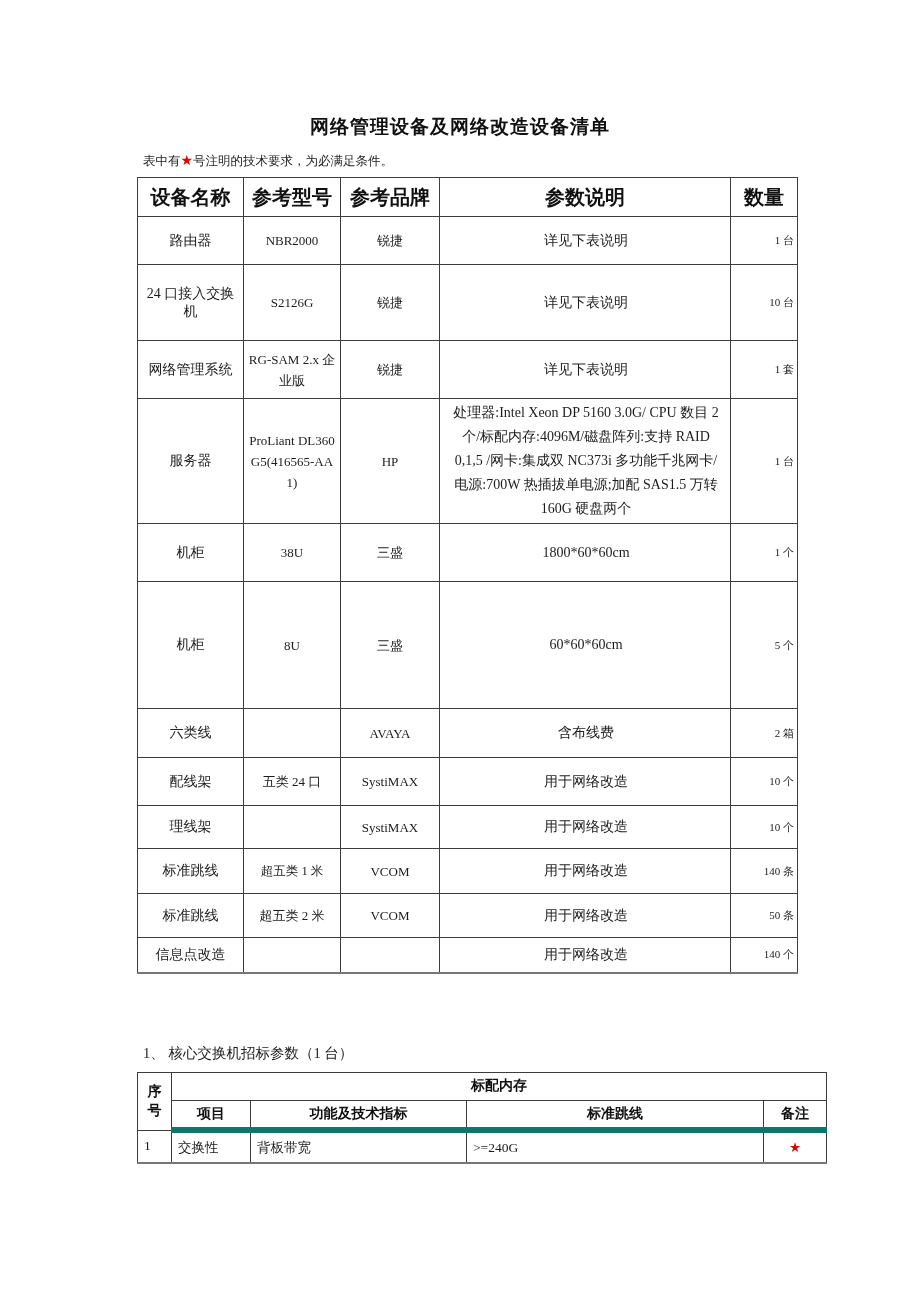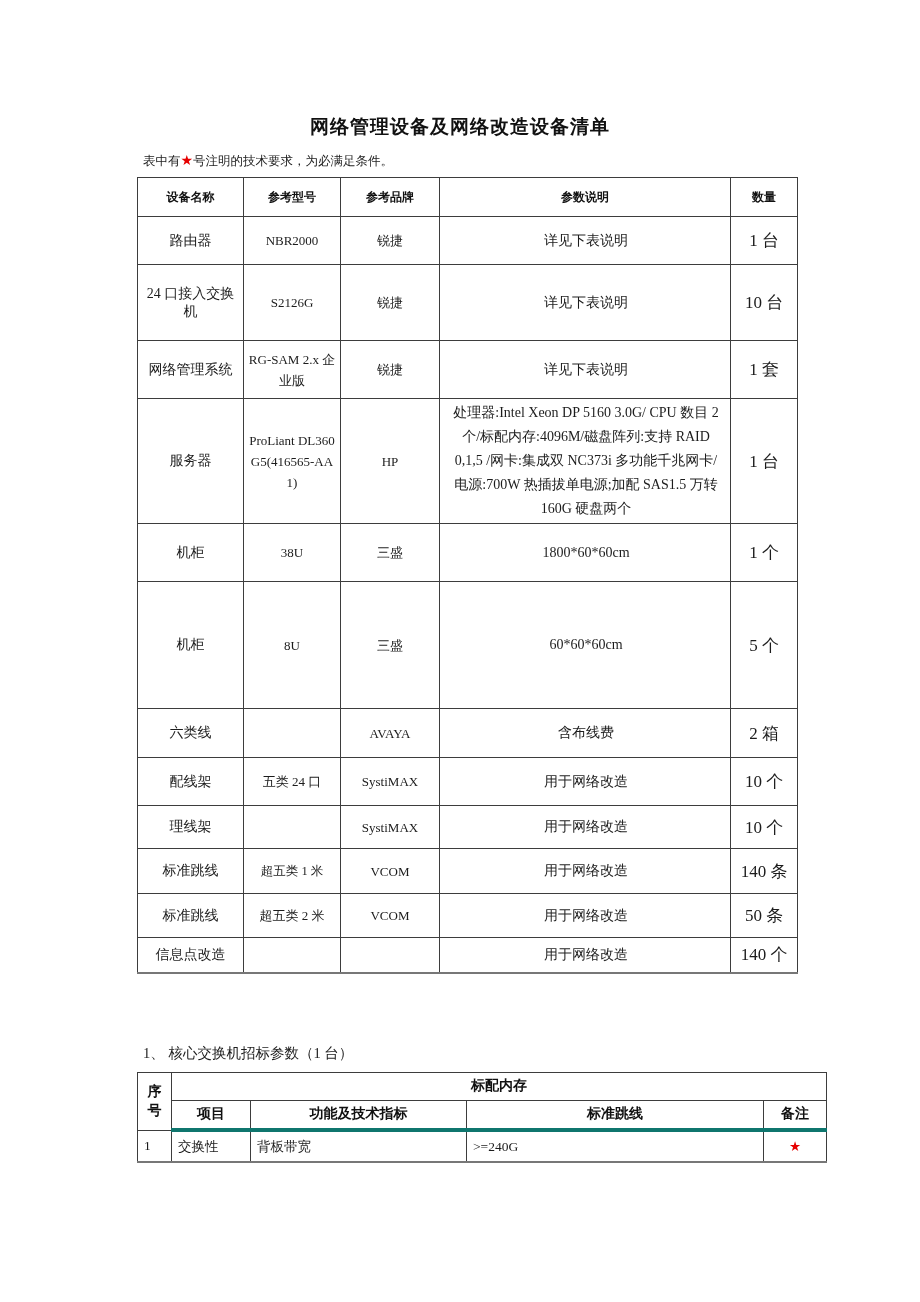--- a/index.html
+++ b/index.html
@@ -34,39 +34,39 @@
     margin: 7px 0 0 137px;
     width: 660px;
   }
   .equip-table th, .equip-table td {
     border: 1px solid #3d3d3d;
     overflow: hidden;
     vertical-align: middle;
   }
   .equip-table { border-bottom: 2px solid #777; }
   .equip-table th {
-    font-size: 12px;
+    font-size: 20px;
     font-weight: bold;
     height: 36px;
     text-align: center;
     color: #111;
   }
   .equip-table td { font-size: 14px; text-align: center; padding: 2px 3px; }
   .equip-table td.c-model, .equip-table td.c-brand {
     font-size: 13px;
     line-height: 21px;
     word-break: break-all;
   }
   .equip-table td.c-desc {
     text-align: center;
     padding-left: 8px;
     padding-right: 6px;
     line-height: 24px;
   }
-  .equip-table td.c-qty { font-size: 17px; }
+  .equip-table td.c-qty { font-size: 11px; text-align: right; }
   .equip-table tbody tr:nth-child(1)  { height: 48px; }
   .equip-table tbody tr:nth-child(2)  { height: 76px; }
   .equip-table tbody tr:nth-child(3)  { height: 58px; }
   .equip-table tbody tr:nth-child(4)  { height: 72px; }
   .equip-table tbody tr:nth-child(5)  { height: 58px; }
   .equip-table tbody tr:nth-child(6)  { height: 127px; }
   .equip-table tbody tr:nth-child(7)  { height: 49px; }
   .equip-table tbody tr:nth-child(8)  { height: 48px; }
   .equip-table tbody tr:nth-child(9)  { height: 43px; }
   .equip-table tbody tr:nth-child(10) { height: 45px; }
@@ -95,21 +95,21 @@
   }
   .spec-table { border-bottom: 2px solid #777; padding-left: 40px; }
   .spec-table th {
     font-size: 14px;
     font-weight: bold;
     text-align: center;
     color: #111;
   }
   .spec-table .h-row1 { height: 28px; }
   .spec-table .h-row2 { height: 30px; }
-  .spec-table .h-row2 th { border-bottom: 4px solid #0f766e; }
+  .spec-table .h-row2 th { border-bottom: 6px solid #0f766e; }
   .spec-table .corner {
     word-break: break-all;
     line-height: 19px;
     padding: 0 7px;
   }
   .spec-table td {
     font-size: 13.5px;
     height: 27px;
     text-align: left;
     padding: 1px 6px;

